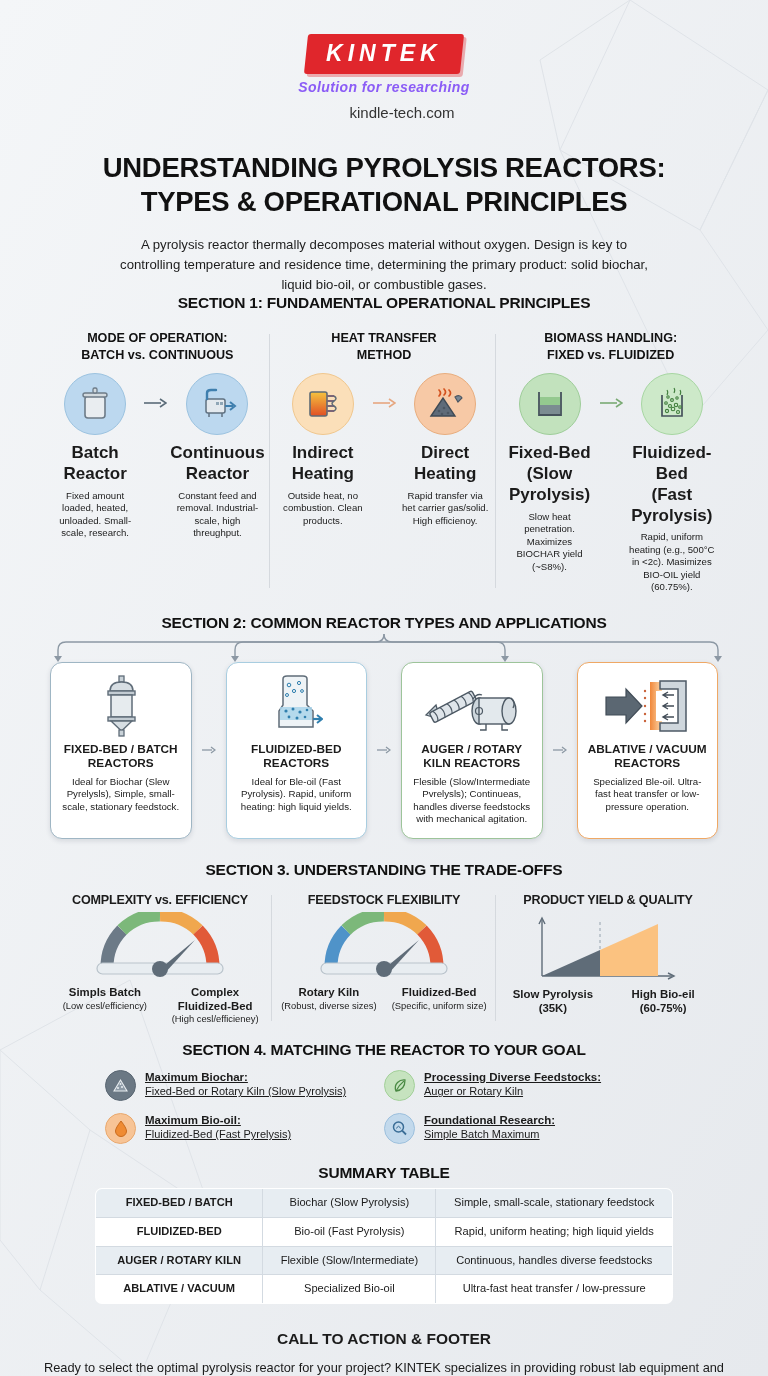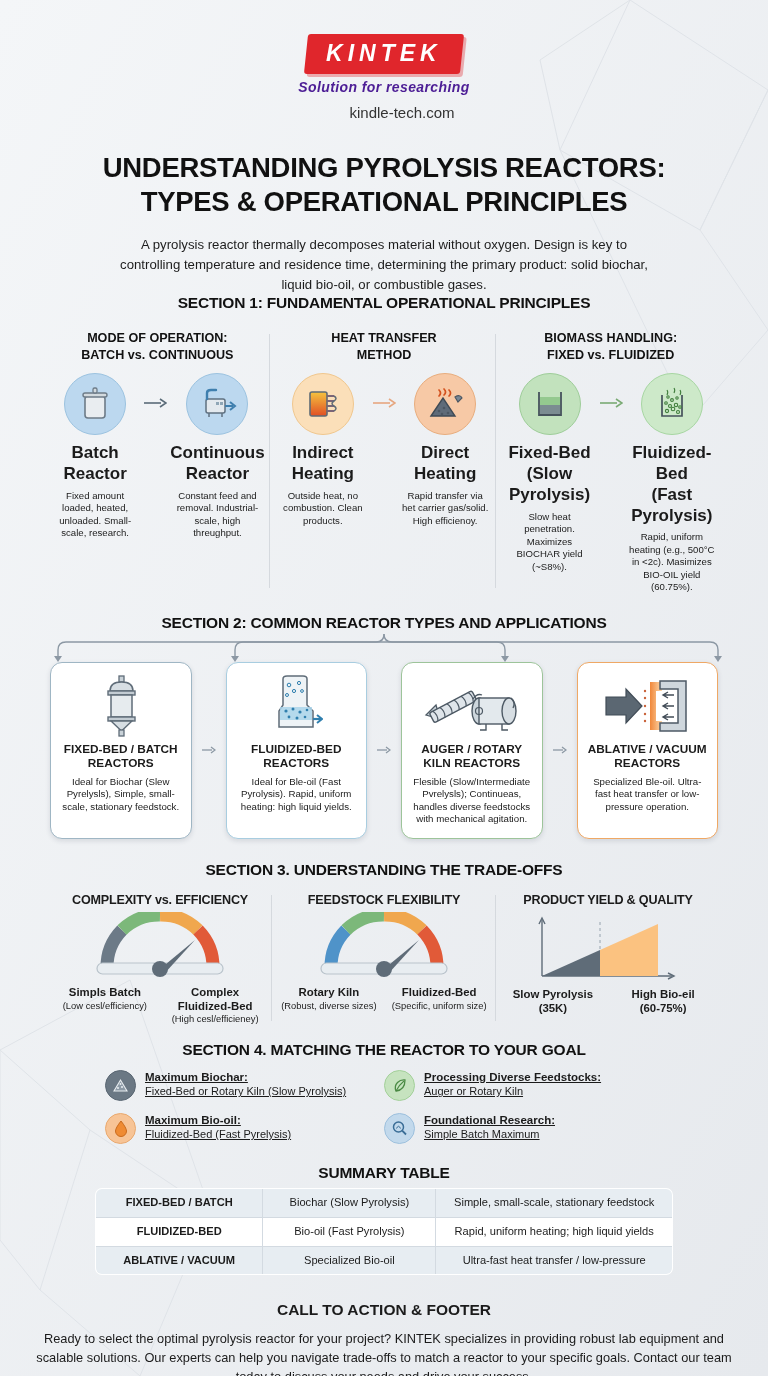--- a/index.html
+++ b/index.html
@@ -21,21 +21,21 @@
     background: #e0262c; color: #fff;
     padding: 6px 20px 7px 20px;
     border-radius: 3px;
     font-weight: bold; font-size: 23px; letter-spacing: 5px;
     font-style: italic;
     box-shadow: 3px 3px 0 rgba(224,38,44,.35);
     transform: skewX(-6deg);
   }
   .logo-badge span { display: inline-block; transform: skewX(6deg); }
   .logo-tag {
-    color: #4c1d95; font-style: italic; font-weight: bold;
+    color: #8b5cf6; font-style: italic; font-weight: bold;
     font-size: 14px; margin-top: 5px; letter-spacing: .4px;
   }
   .logo-url { font-size: 15px; color: #333; margin-top: 9px; padding-left: 36px; }
 
   
   .title {
     text-align: center; font-size: 27.5px; font-weight: bold;
     line-height: 1.22; letter-spacing: -0.3px; margin-top: 30px; color: #111;
   }
   .subtitle {
@@ -646,20 +646,25 @@
           <td class="k">FIXED-BED / BATCH</td>
           <td class="v">Biochar (Slow Pyrolysis)</td>
           <td>Simple, small-scale, stationary feedstock</td>
         </tr>
         <tr>
           <td class="k">FLUIDIZED-BED</td>
           <td class="v">Bio-oil (Fast Pyrolysis)</td>
           <td>Rapid, uniform heating; high liquid yields</td>
         </tr>
         <tr>
+          <td class="k">AUGER / ROTARY KILN</td>
+          <td class="v">Flexible (Slow/Intermediate)</td>
+          <td>Continuous, handles diverse feedstocks</td>
+        </tr>
+        <tr>
           <td class="k">ABLATIVE / VACUUM</td>
           <td class="v">Specialized Bio-oil</td>
           <td>Ultra-fast heat transfer / low-pressure</td>
         </tr>
       </tbody>
     </table>
   </div>
 
   <div class="foot">
     <div class="foot-head">CALL TO ACTION &amp; FOOTER</div>

